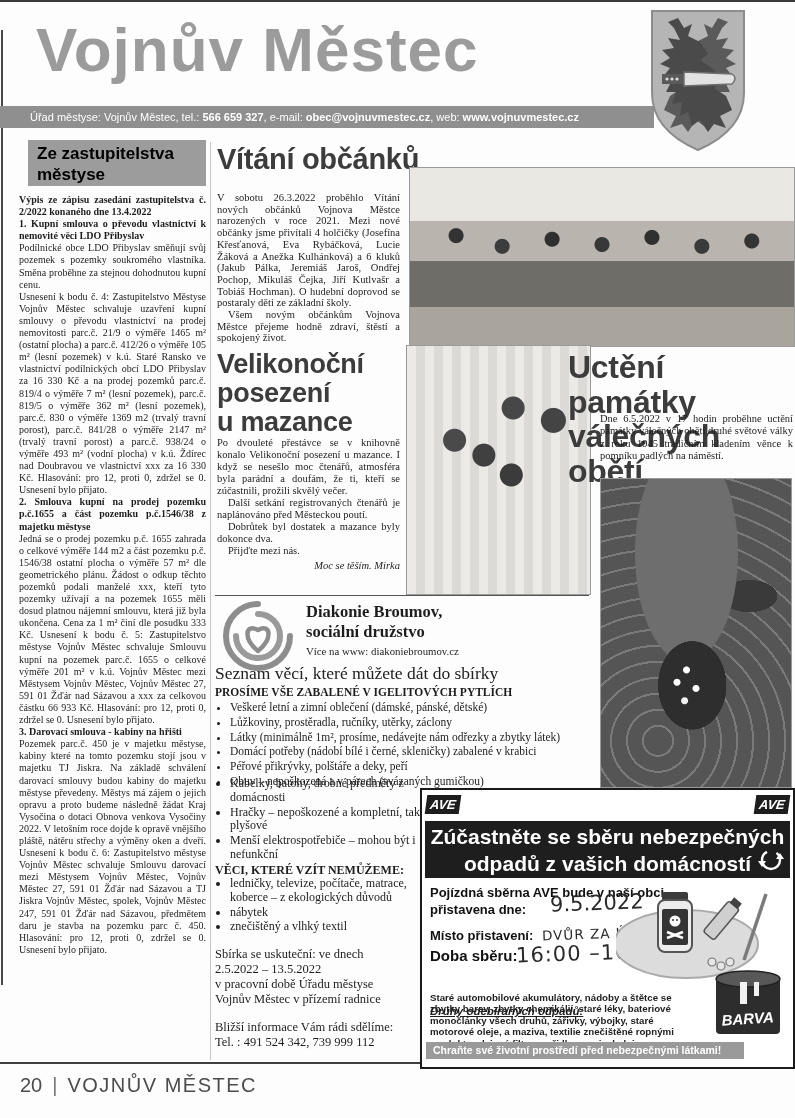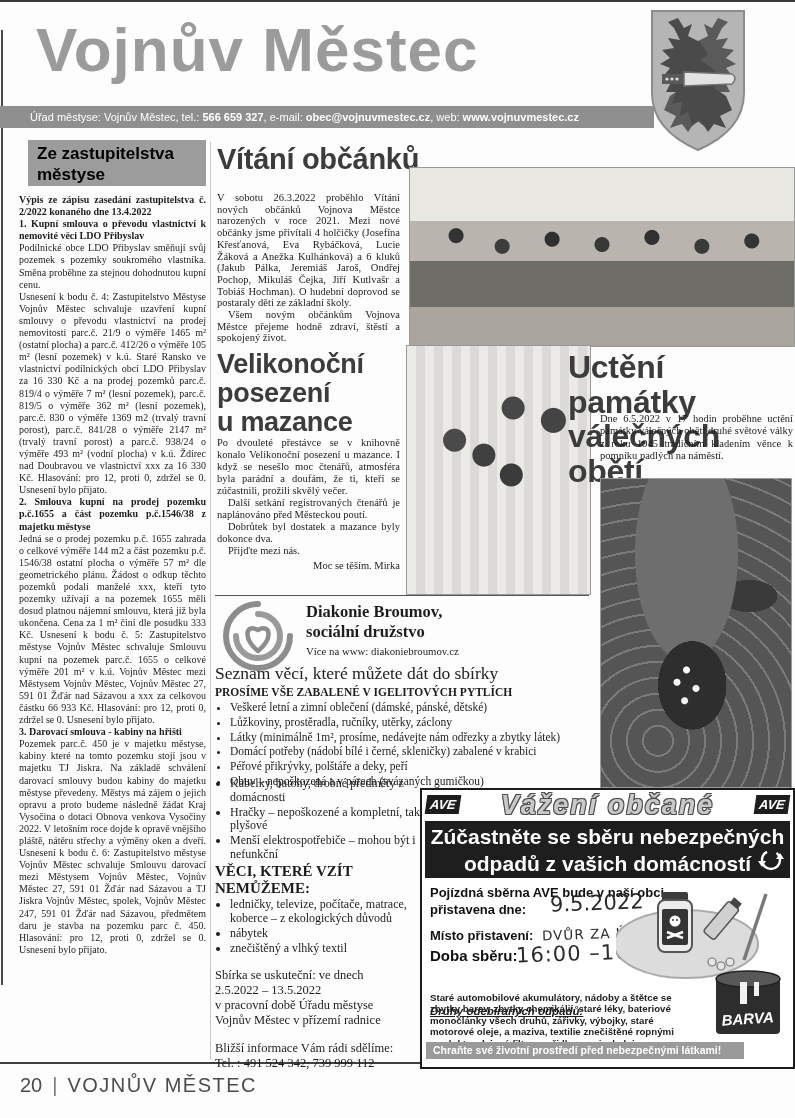--- a/index.html
+++ b/index.html
@@ -48,21 +48,21 @@
       radial-gradient(circle 7px at 37% 40%, #2f2f2f 0 7px, transparent 8px),
       radial-gradient(circle 7px at 50% 43%, #383838 0 7px, transparent 8px),
       radial-gradient(circle 7px at 63% 39%, #303030 0 7px, transparent 8px),
       radial-gradient(circle 7px at 76% 44%, #3a3a3a 0 7px, transparent 8px),
       radial-gradient(circle 7px at 89% 41%, #343434 0 7px, transparent 8px),
       linear-gradient(180deg,#e9e7e2 0 30%, #b9b5ae 30% 52%, #6f6d68 52% 78%, #a9a49c 78% 100%);
     border:1px solid #9a9a9a;}
   .easter-title{left:217px;top:350px;font-size:27px;}
   .easter-text{left:217px;top:437px;width:183px;font-size:10.5px;line-height:12px;}
   .easter-text p{margin:0;}
-  .sig{text-align:right;margin-top:3px !important;}
+  .sig{font-style:italic;text-align:right;margin-top:3px !important;}
   .easter-photo{left:406px;top:345px;width:183px;height:248px;
     background:
       radial-gradient(circle 11px at 26% 38%, #4a4a4a 0 11px, transparent 12px),
       radial-gradient(circle 11px at 42% 44%, #404040 0 11px, transparent 12px),
       radial-gradient(circle 11px at 58% 25%, #474747 0 11px, transparent 12px),
       radial-gradient(circle 11px at 57% 52%, #3b3b3b 0 11px, transparent 12px),
       radial-gradient(circle 12px at 80% 30%, #444 0 12px, transparent 13px),
       repeating-linear-gradient(90deg,#eceae7 0 9px,#dcdad6 9px 18px);
     border:1px solid #9a9a9a;}
 
@@ -85,21 +85,21 @@
   
   .dk-logo{left:221px;top:599px;width:74px;height:74px;}
   .dk-name{left:306px;top:602px;font-size:16.5px;font-weight:bold;line-height:1.22;}
   .dk-url{left:306px;top:645px;font-size:10.8px;}
   .dk-list-title{left:215px;top:663px;font-size:17.5px;color:#222;}
   .dk-note{left:215px;top:686px;font-size:11.5px;font-weight:bold;}
   ul.dk{margin:0;padding-left:15px;}
   ul.dk li{margin:0 0 1px 0;}
   .dk-wide{left:215px;top:701px;width:382px;font-size:11.5px;line-height:13.8px;}
   .dk-narrow{left:215px;top:777px;width:214px;font-size:12px;line-height:13.8px;}
-  .dk-cannot-title{font-weight:bold;font-size:15px;margin:11px 0 2px 0;line-height:1.18;}
+  .dk-cannot-title{font-weight:bold;font-size:12px;margin:11px 0 2px 0;line-height:1.18;}
   .dk-flow p{margin:0;}
   .dk-schedule{margin-top:13px !important;font-size:12.5px;line-height:15px;white-space:pre-line;}
   .dk-info{margin-top:13px !important;font-size:12.5px;line-height:15px;white-space:pre-line;}
 
   
   .ad{left:420px;top:788px;width:371px;height:277px;border:2px solid #1b1b1b;background:#fff;
       font-family:"Liberation Sans",sans-serif;}
   .ad *{box-sizing:border-box;}
   .ave-badge{position:absolute;top:5px;width:34px;height:19px;background:#1d1d1d;color:#fff;
              font-weight:900;font-style:italic;font-size:13px;text-align:center;line-height:19px;
@@ -245,21 +245,20 @@
   <p class="dk-schedule">Sbírka se uskuteční: ve dnech
 2.5.2022 – 13.5.2022
 v pracovní době Úřadu městyse
 Vojnův Městec v přízemí radnice</p>
   <p class="dk-info">Bližší informace Vám rádi sdělíme:
 Tel. : 491 524 342, 739 999 112</p>
 </div>
 
 <div class="abs ad">
   <div class="ave-badge ave-left">AVE</div>
-  <div class="ad-title">Vážení občané</div>
   <div class="ave-badge ave-right">AVE</div>
 
   <div class="ad-banner">
     <div>Zúčastněte se sběru nebezpečných</div>
     <div>odpadů z vašich domácností</div>
     <span class="recycle">
       <svg width="26" height="26" viewBox="0 0 26 26">
         <circle cx="13" cy="13" r="9" fill="none" stroke="#fff" stroke-width="2.4" stroke-dasharray="38 10"></circle>
         <polygon points="22,6 26,12 18,12" fill="#fff"></polygon>
         <polygon points="4,20 0,14 8,14" fill="#fff"></polygon>

